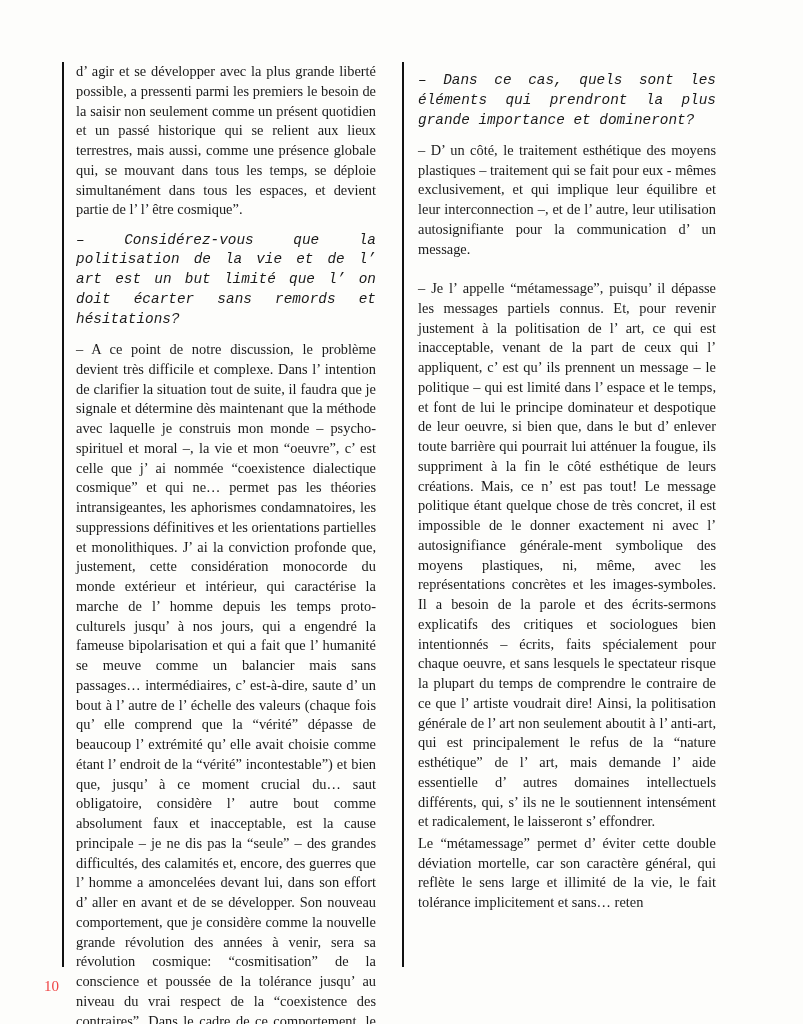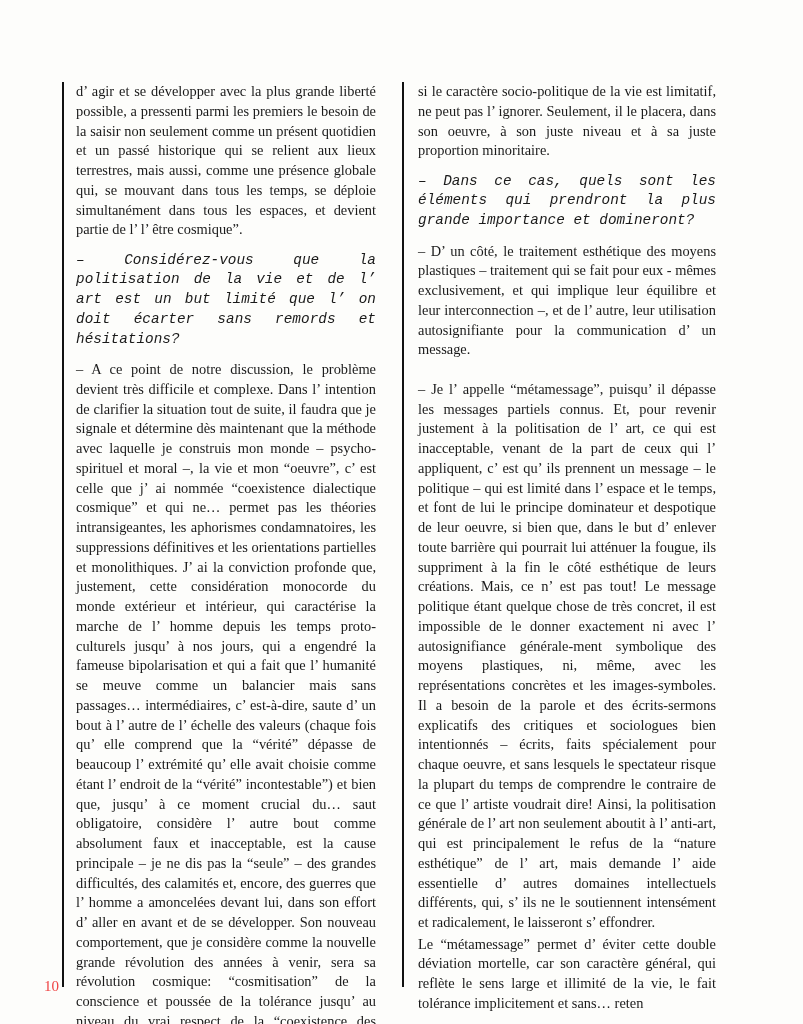--- a/index.html
+++ b/index.html
@@ -24,21 +24,20 @@
   }
   .columns {
     position: absolute;
     left: 62px;
     top: 62px;
     width: 680px;
     height: 905px;
     display: flex;
     flex-direction: row;
     gap: 0px;
-    margin-top: 20px;
   }
   .col {
     width: 320px;
     box-sizing: border-box;
     position: relative;
     padding: 0 6px 0 8px;
   }
   .col-left {
     border-left: 2px solid #111;
     padding-left: 12px;
@@ -81,21 +80,20 @@
 
     <div class="col col-left">
       <p class="para">d’ agir et se développer avec la plus grande liberté possible, a pressenti parmi les premiers le besoin de la saisir non seulement comme un présent quotidien et un passé historique qui se relient aux lieux terrestres, mais aussi, comme une présence globale qui, se mouvant dans tous les temps, se déploie simultanément dans tous les espaces, et devient partie de l’ l’ être cosmique”.</p>
       <div class="spacer"></div>
       <p class="para q"><span>–</span> <span>Considérez-vous que la politisation de la vie et de l’ art est un but limité que l’ on doit écarter sans remords et hésitations?</span></p>
       <div class="spacer"></div>
       <p class="para"><span>–</span>  <span>A ce point de notre discussion, le problème devient très difficile et complexe. Dans l’ intention de clarifier la situation tout de suite,  il faudra que je signale et détermine dès maintenant que la méthode avec laquelle je construis mon monde – psycho-spirituel et moral –, la vie et mon “oeuvre”, c’ est celle que j’ ai nommée “coexistence dialectique cosmique” et qui ne… permet pas les théories intransigeantes, les aphorismes condamnatoires, les suppressions définitives et les orientations partielles et monolithiques. J’ ai la conviction profonde que, justement, cette considération monocorde du monde extérieur et intérieur, qui caractérise la marche de l’ homme depuis les temps proto-culturels jusqu’ à nos jours, qui a engendré la fameuse bipolarisation et qui a fait que l’ humanité se meuve comme un balancier mais sans passages… intermédiaires, c’ est-à-dire, saute d’ un bout à l’ autre de l’ échelle des valeurs (chaque fois qu’ elle comprend que la “vérité” dépasse de beaucoup l’ extrémité qu’ elle avait choisie comme étant l’ endroit de la “vérité” incontestable”) et bien que, jusqu’ à ce moment crucial du… saut obligatoire, considère l’ autre bout comme absolument faux et inacceptable, est la cause principale – je ne dis pas la “seule” – des grandes difficultés, des calamités et, encore, des guerres que l’ homme a amoncelées devant lui, dans son effort d’ aller en avant et de se développer. Son nouveau comportement, que je considère comme la nouvelle grande révolution des années à venir, sera sa révolution cosmique: “cosmitisation” de la conscience et poussée de la tolérance jusqu’ au niveau du vrai respect de la “coexistence des contraires”. Dans le cadre de ce comportement, le “cosmographe”, même</span></p>
     </div>
 
     <div class="col col-right">
-      <p class="para">si le caractère socio-politique de la vie est limitatif, ne peut pas l’ ignorer. Seulement, il le placera, dans son oeuvre, à son juste niveau et à sa juste proportion minoritaire.</p>
       <div class="spacer"></div>
       <p class="para q"><span>–</span> <span>Dans ce cas, quels sont les éléments qui prendront la plus grande importance et domineront?</span></p>
       <div class="spacer"></div>
       <p class="para"><span>–</span>  <span>D’ un côté, le traitement esthétique des moyens plastiques – traitement qui se fait pour eux - mêmes exclusivement, et qui implique leur équilibre et leur interconnection –, et de l’ autre, leur utilisation autosignifiante pour la communication d’ un message.</span></p>
       <div class="spacer"></div>
       <div class="spacer"></div>
       <p class="para"><span>–</span>  <span>Je l’ appelle “métamessage”, puisqu’ il dépasse les messages partiels connus. Et, pour revenir justement à la politisation de l’ art, ce qui est inacceptable, venant de la part de ceux qui l’ appliquent, c’ est qu’ ils prennent un message – le politique – qui est limité dans l’ espace et le temps, et font de lui le principe dominateur et despotique de leur oeuvre, si bien que, dans le but d’ enlever toute barrière qui pourrait lui atténuer la fougue, ils suppriment à la fin le côté esthétique de leurs créations. Mais, ce n’ est pas tout! Le message politique étant quelque chose de très concret, il est impossible de le donner exactement ni avec l’ autosignifiance générale-ment symbolique des moyens plastiques, ni, même, avec les représentations concrètes et les images-symboles. Il a besoin de la parole et des écrits-sermons explicatifs des critiques et sociologues bien intentionnés – écrits, faits spécialement pour chaque oeuvre, et sans lesquels le spectateur risque la plupart du temps de comprendre le contraire de ce que l’ artiste voudrait dire! Ainsi, la politisation générale de l’ art non seulement aboutit à l’ anti-art, qui est principalement le refus de la “nature esthétique” de l’ art, mais demande  l’ aide essentielle  d’ autres domaines intellectuels différents, qui, s’ ils ne le soutiennent intensément et radicalement, le laisseront s’ effondrer.</span></p>
       <p class="para">Le “métamessage” permet d’ éviter cette double déviation mortelle, car son caractère général, qui reflète le sens large et illimité de la vie, le fait tolérance implicitement et sans… reten</p>
     </div>
 

